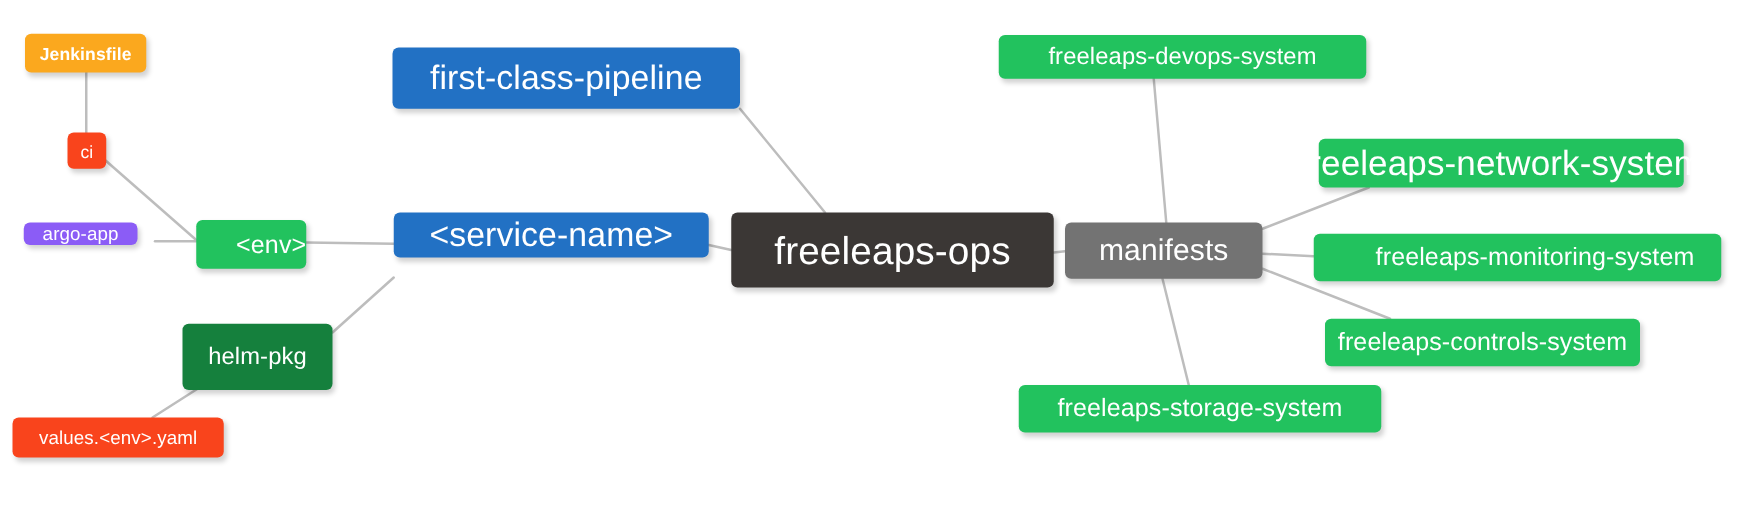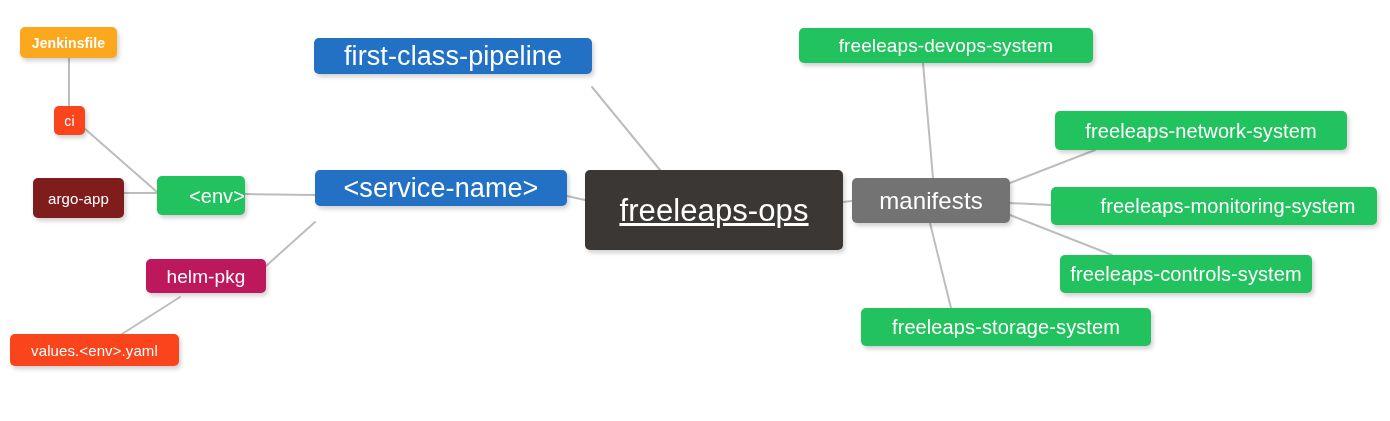--- a/index.html
+++ b/index.html
@@ -70,53 +70,53 @@
       <path class="edge" d="M 1010 215 L 1112 255" stroke="#bdbdbd"></path>
       <path class="edge" d="M 930 223 L 951 308" stroke="#bdbdbd"></path>
     </svg>
   <div id="node-layer">
       <div class="node" style="left: 20px; top: 27px; width: 97px; height: 31px; background: rgb(251, 168, 30); font-size: 14px; font-weight: bold;">
         <span class="node-label">Jenkinsfile</span>
       </div>
       <div class="node" style="left: 54px; top: 106px; width: 31px; height: 29px; background: rgb(249, 68, 28); font-size: 14px; text-align: right;">
         <span class="node-label">ci</span>
       </div>
-      <div class="node" style="left: 33px; top: 178px; width: 91px; height: 40px; background: #7f1d1d; font-size: 15px;">
+      <div class="node" style="left: 19px; top: 178px; width: 91px; height: 18px; background: #8b5cf6; font-size: 15px;">
         <span class="node-label">argo-app</span>
       </div>
       <div class="node" style="left: 157px; top: 176px; width: 88px; height: 39px; background: rgb(34, 194, 94); font-size: 20px; justify-content: flex-end;">
         <span class="node-label">&lt;env&gt;</span>
       </div>
-      <div class="node" style="left: 146px; top: 259px; width: 120px; height: 34px; background: #be185d; font-size: 19px;">
+      <div class="node" style="left: 146px; top: 259px; width: 120px; height: 53px; background: #15803d; font-size: 19px;">
         <span class="node-label">helm-pkg</span>
       </div>
       <div class="node" style="left: 10px; top: 334px; width: 169px; height: 32px; background: rgb(249, 68, 28); font-size: 15px;">
         <span class="node-label">values.&lt;env&gt;.yaml</span>
       </div>
-      <div class="node" style="left: 314px; top: 38px; width: 278px; height: 36px; background: rgb(34, 113, 196); font-size: 27px;">
+      <div class="node" style="left: 314px; top: 38px; width: 278px; height: 49px; background: rgb(34, 113, 196); font-size: 27px;">
         <span class="node-label">first-class-pipeline</span>
       </div>
       <div class="node" style="left: 315px; top: 170px; width: 252px; height: 36px; background: rgb(34, 113, 196); font-size: 27px;">
         <span class="node-label">&lt;service-name&gt;</span>
       </div>
-      <div class="node" style="left: 585px; top: 170px; width: 258px; height: 80px; background: rgb(59, 55, 53); font-size: 31px; text-decoration: underline;">
+      <div class="node" style="left: 585px; top: 170px; width: 258px; height: 60px; background: rgb(59, 55, 53); font-size: 31px;">
         <span class="node-label">freeleaps-ops</span>
       </div>
       <div class="node" style="left: 852px; top: 178px; width: 158px; height: 45px; background: #737373; font-size: 24px;">
         <span class="node-label">manifests</span>
       </div>
       <div class="node" style="left: 799px; top: 28px; width: 294px; height: 35px; background: rgb(34, 194, 94); font-size: 19px;">
         <span class="node-label">freeleaps-devops-system</span>
       </div>
-      <div class="node" style="left: 1055px; top: 111px; width: 292px; height: 39px; background: rgb(34, 194, 94); font-size: 20px;">
+      <div class="node" style="left: 1055px; top: 111px; width: 292px; height: 39px; background: rgb(34, 194, 94); font-size: 28px;">
         <span class="node-label">freeleaps-network-system</span>
       </div>
       <div class="node" style="left: 1051px; top: 187px; width: 326px; height: 38px; background: rgb(34, 194, 94); font-size: 20px; padding-left: 28px;">
         <span class="node-label">freeleaps-monitoring-system</span>
       </div>
       <div class="node" style="left: 1060px; top: 255px; width: 252px; height: 38px; background: rgb(34, 194, 94); font-size: 20px;">
         <span class="node-label">freeleaps-controls-system</span>
       </div>
-      <div class="node" style="left: 815px; top: 308px; width: 290px; height: 38px; background: rgb(34, 194, 94); font-size: 20px; margin-left: 46px;">
+      <div class="node" style="left: 815px; top: 308px; width: 290px; height: 38px; background: rgb(34, 194, 94); font-size: 20px;">
         <span class="node-label">freeleaps-storage-system</span>
       </div>
     </div>
 </div>
 
 </body></html>

